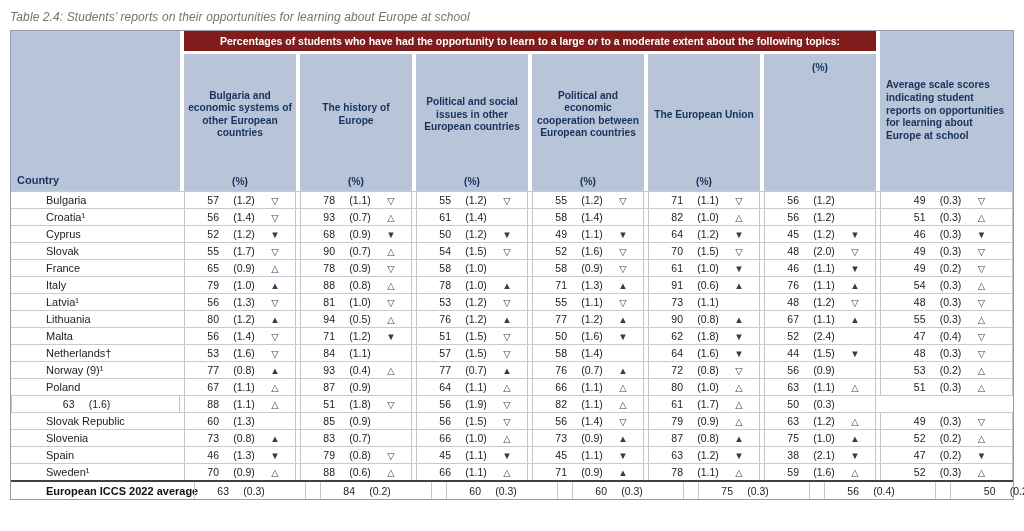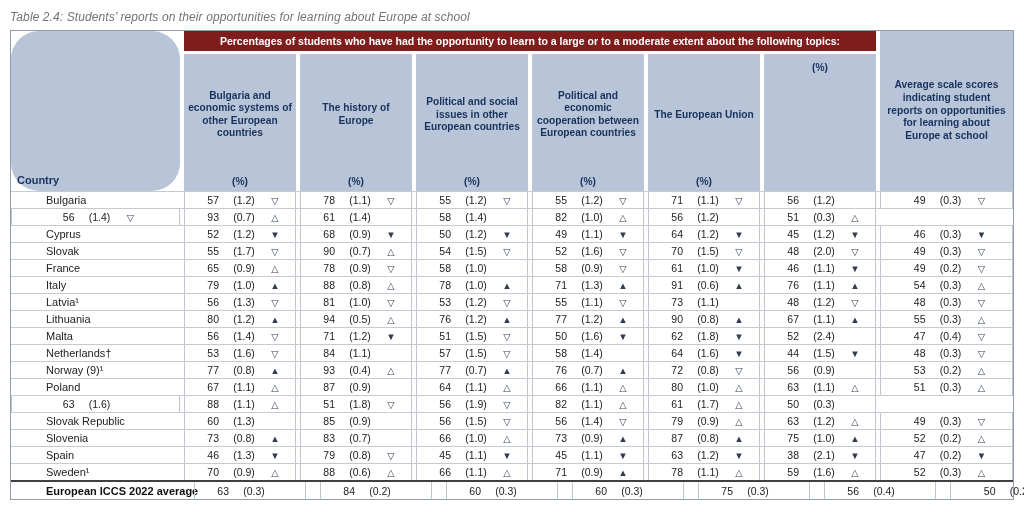--- a/index.html
+++ b/index.html
@@ -14,38 +14,38 @@
   .grid8 {
     display: grid;
     grid-template-columns: 169px 112px 112px 112px 112px 112px 112px 133px;
     column-gap: 4px;
   }
   
   .header { height: 160px; grid-template-rows: 20px 1fr; row-gap: 3px; }
   .h-country {
     grid-area: 1 / 1 / 3 / 2; background: #b8c4d8; color: #17325c;
     font-weight: bold; font-size: 11px;
-    display: flex; align-items: flex-end; padding: 5px 6px; border-radius: 28px;
+    display: flex; align-items: flex-end; padding: 5px 6px;
   }
   .h-band {
     grid-area: 1 / 2 / 2 / 8; background: #7f1d1d; color: #fff;
     font-weight: bold; font-size: 10.5px;
     display: flex; align-items: center; justify-content: center; text-align: center;
     padding: 0 8px;
   }
   .h-topic {
     grid-row: 2; background: #b8c4d8; color: #17325c; font-weight: bold;
     font-size: 10.2px; line-height: 1.22; text-align: center;
     display: flex; flex-direction: column; padding: 4px 4px 3px 4px;
   }
   .h-topic .lbl { margin: auto 0; }
   .h-topic .unit { padding-top: 4px; }
   .h-avg {
     grid-area: 1 / 8 / 3 / 9; background: #b8c4d8; color: #17325c;
-    font-weight: bold; font-size: 10.2px; line-height: 1.25; text-align: center;
+    font-weight: bold; font-size: 10.2px; line-height: 1.25; text-align: left;
     display: flex; align-items: center; justify-content: center; padding: 4px 6px;
   }
   
   .row { height: 17px; border-top: 1px solid #c6cbd3; }
   .c-country {
     font-size: 11px; display: flex; align-items: center; padding-left: 6px;
     white-space: nowrap;
     margin-left: 29px;
   }
   .c-group {
@@ -130,20 +130,21 @@
             <span class="se">(1.2)</span>
             <span class="sym"></span>
           </div>
           <div class="c-group">
             <span class="v">49</span>
             <span class="se">(0.3)</span>
             <span class="sym">▽</span>
           </div>
         </div>
         <div class="row grid8">
+          <div class="c-country">Croatia¹</div>
           <div class="c-group">
             <span class="v">56</span>
             <span class="se">(1.4)</span>
             <span class="sym">▽</span>
           </div>
           <div class="c-group">
             <span class="v">93</span>
             <span class="se">(0.7)</span>
             <span class="sym">△</span>
           </div>

